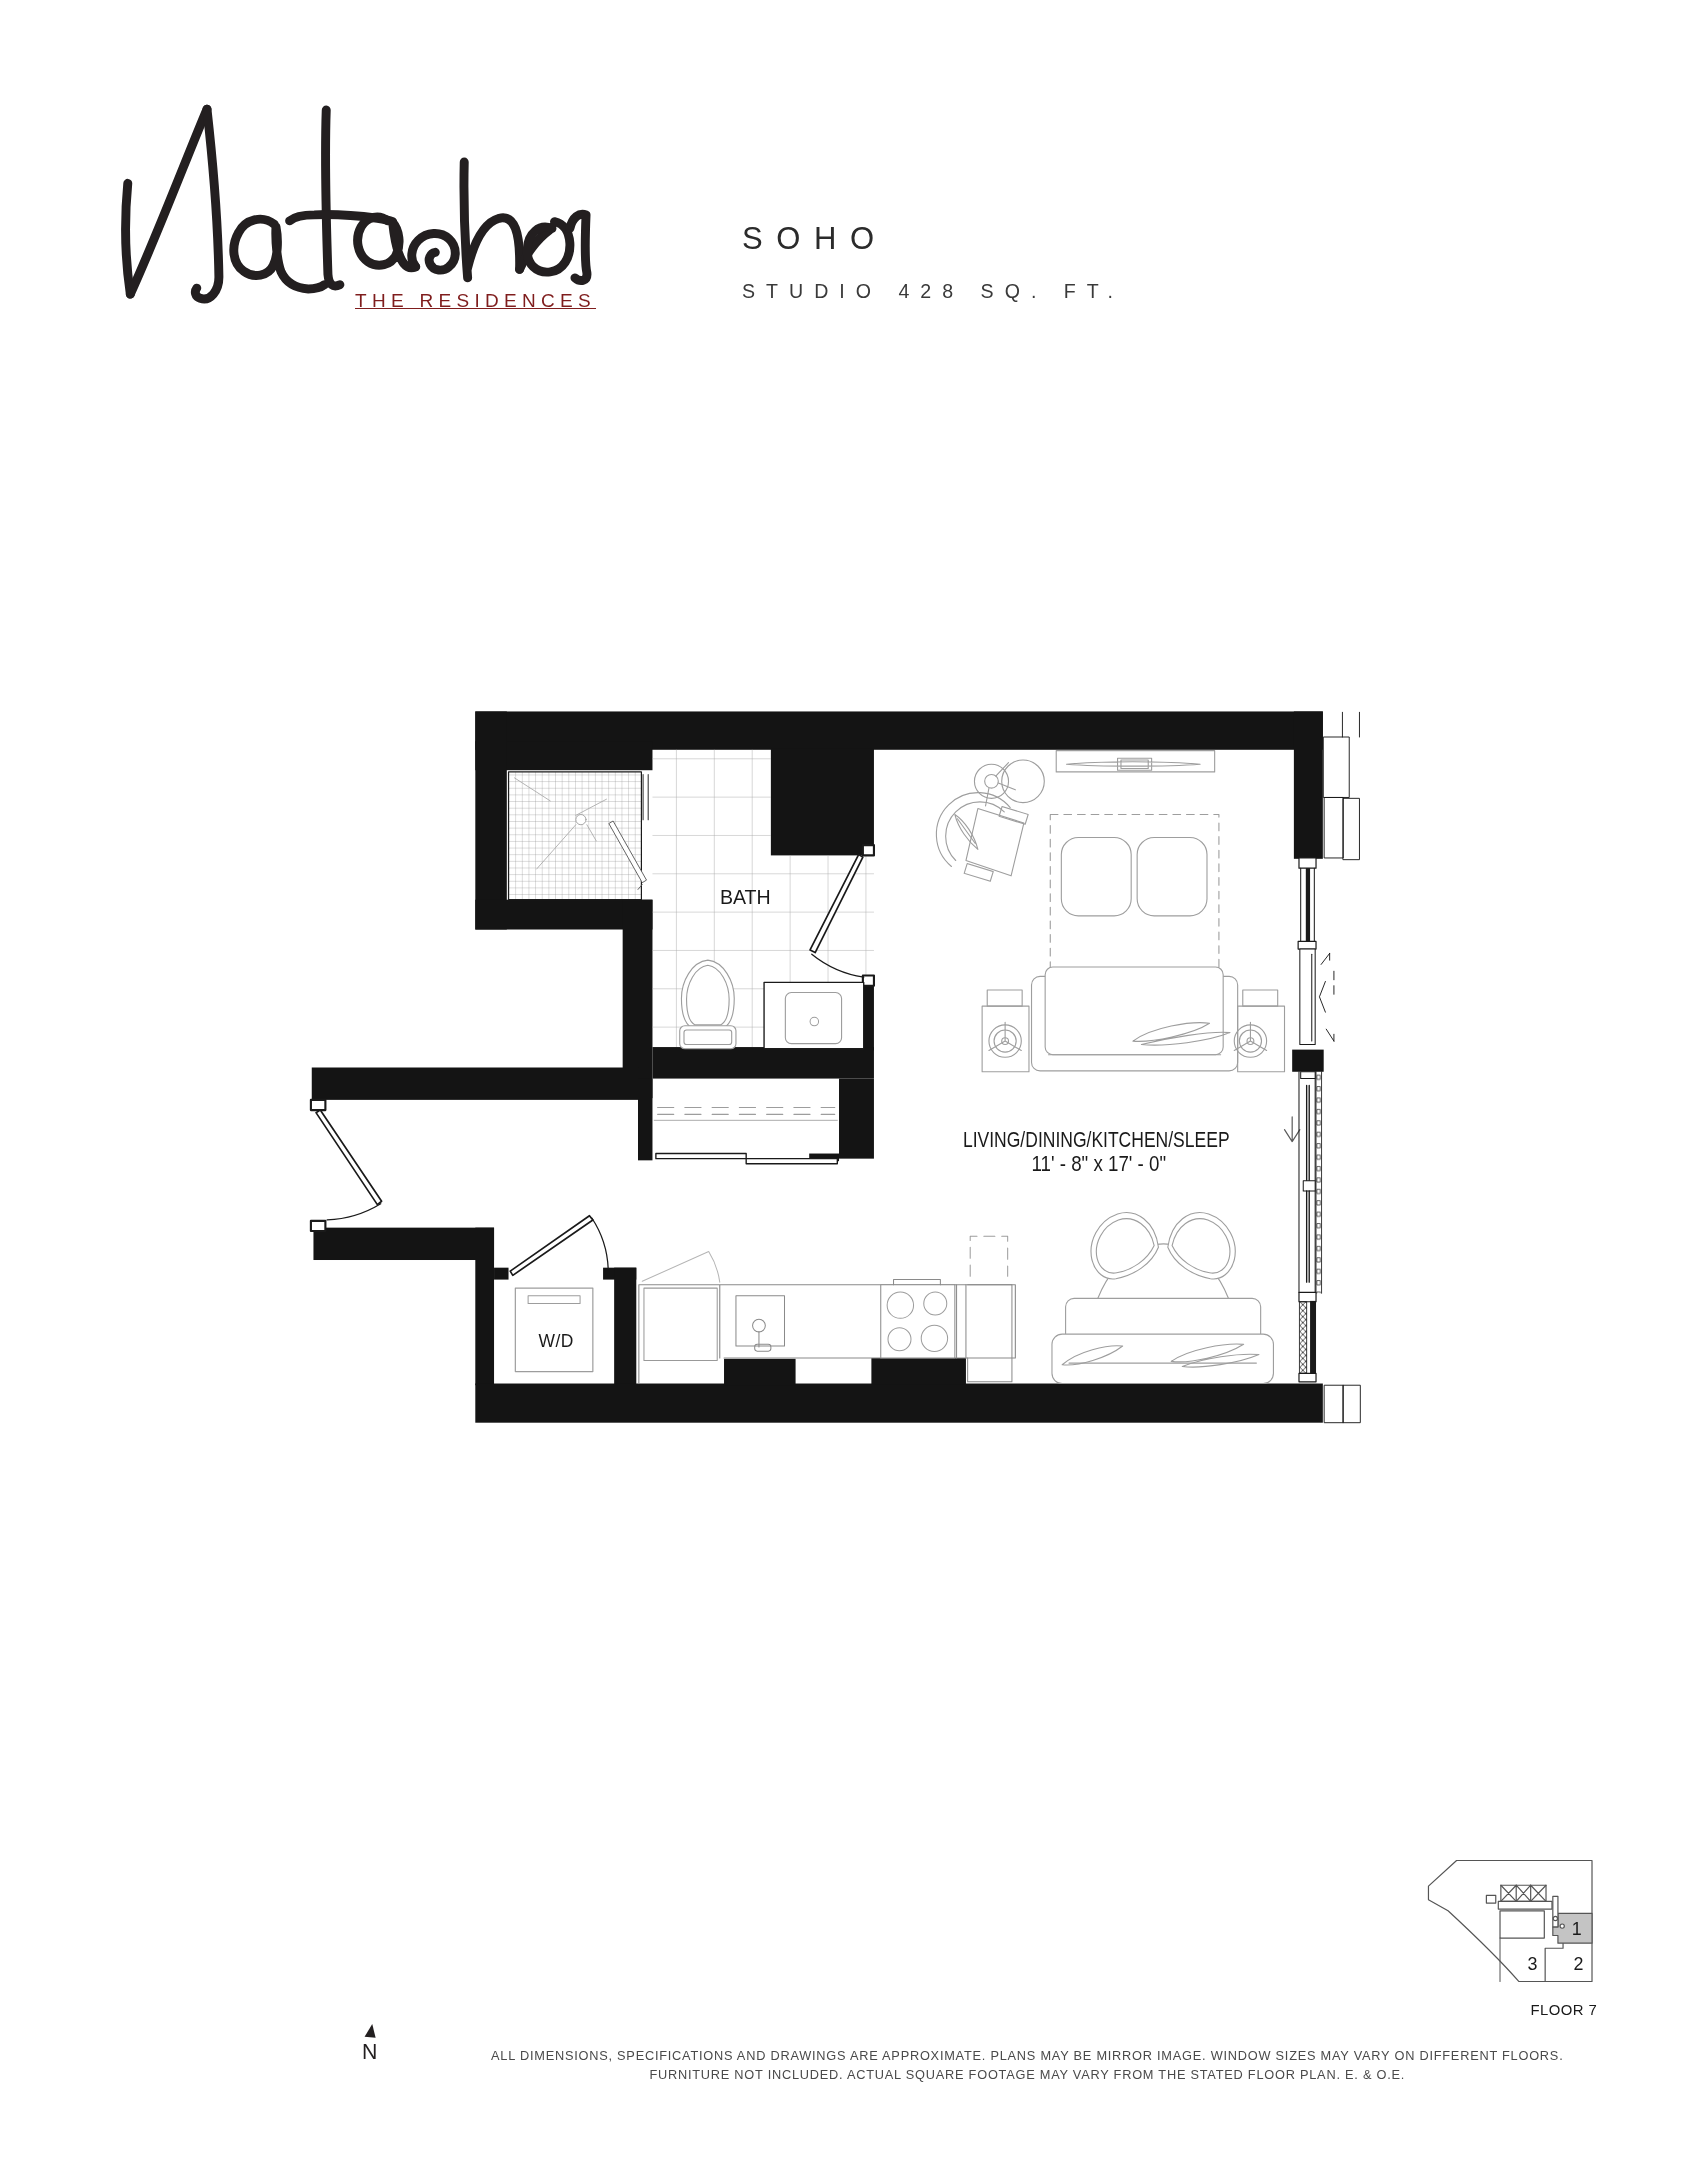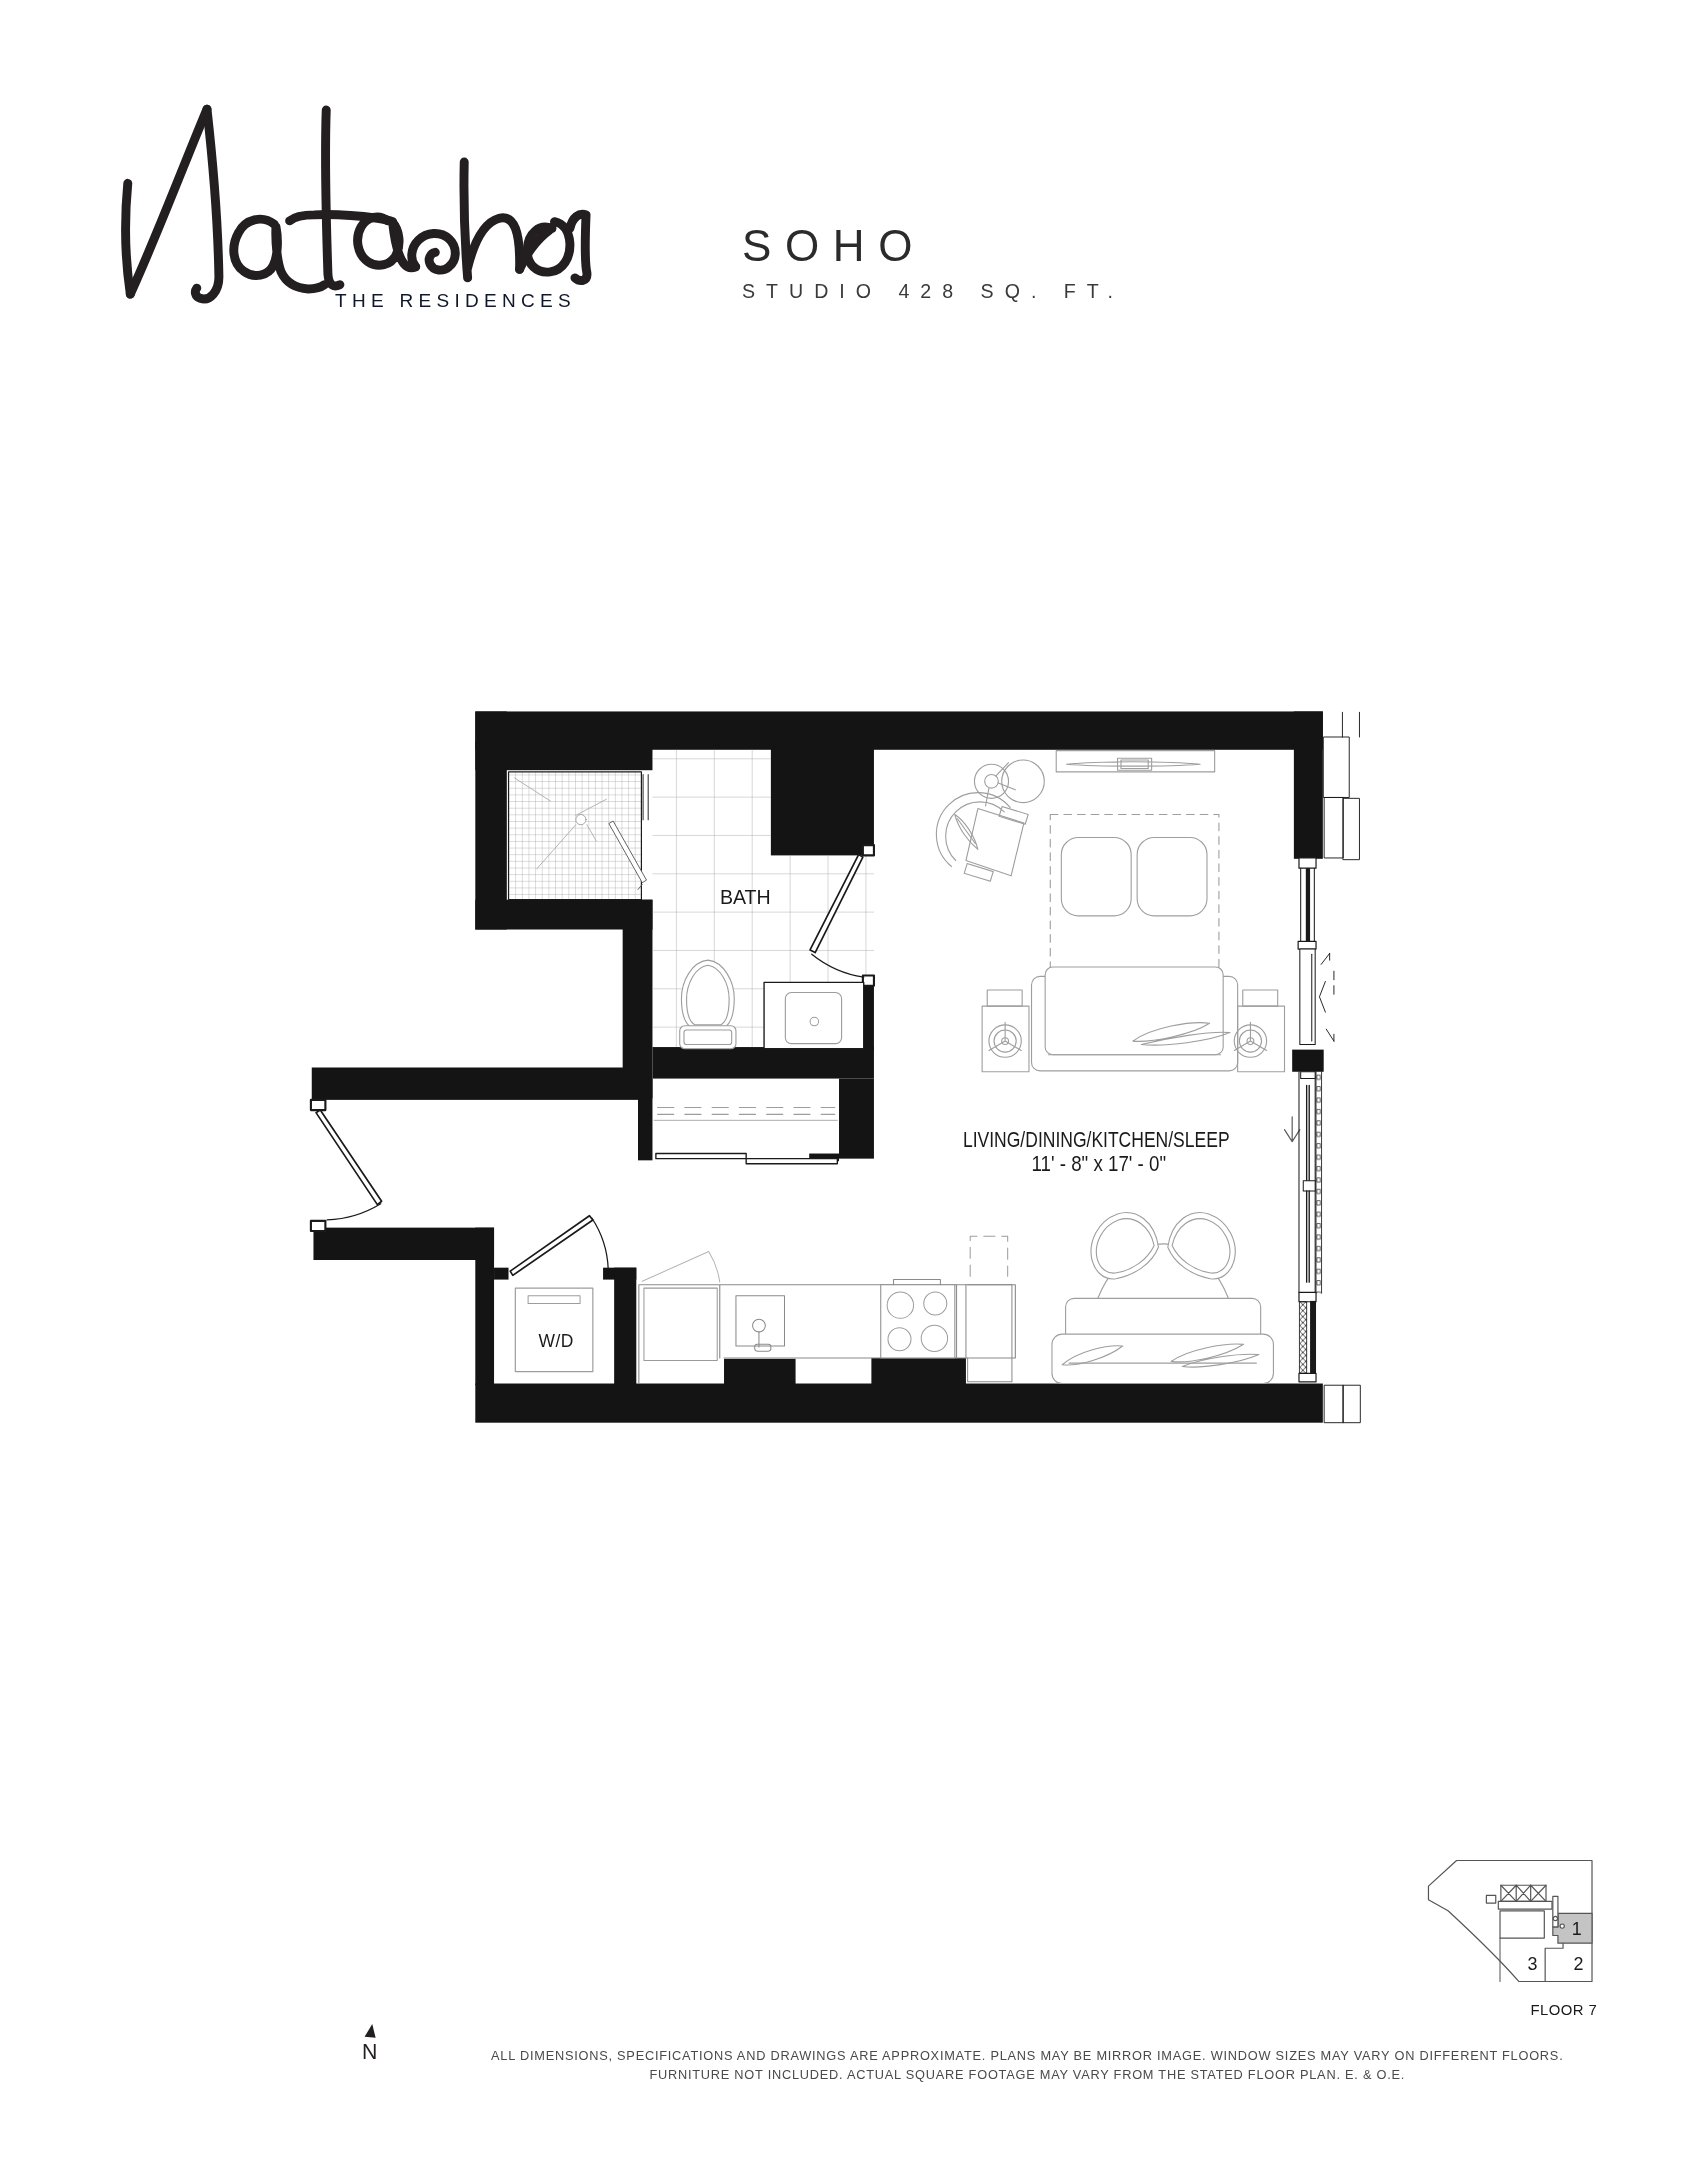--- a/index.html
+++ b/index.html
@@ -4,25 +4,25 @@
 <style>
   html,body{margin:0;padding:0;background:#fff;}
   #page{position:relative;width:1707px;height:2181px;background:#fff;overflow:hidden;
         font-family:"Liberation Sans", sans-serif;}
   .t{position:absolute;white-space:nowrap;color:#231f20;}
 </style>
 </head>
 <body>
 <div id="page">
 
-  <div class="t" style="left:742px;top:221px;font-size:44px;letter-spacing:13.6px;color:#2b2b2b;">SOHO</div>
+  <div class="t" style="left:742px;top:221px;font-size:31px;letter-spacing:13.6px;color:#2b2b2b;">SOHO</div>
 
   <div class="t" style="left:742px;top:280px;font-size:19.6px;letter-spacing:11px;color:#3a3a3a;">STUDIO 428 SQ. FT.</div>
 
-  <div class="t" style="left:335px;top:290px;font-size:19px;letter-spacing:5.3px;color:#0f172a;">THE RESIDENCES</div>
+  <div class="t" style="left:355px;top:290px;font-size:19px;letter-spacing:5.3px;color:#7f1d1d;text-decoration:underline;">THE RESIDENCES</div>
   <svg id="plan" width="1707" height="2181" viewBox="0 0 2004 2560" style="position:absolute;left:0;top:0;" fill="none" stroke-linecap="round" stroke-linejoin="round">
     <defs>
       <pattern id="fineGrid" width="7.8" height="7.8" patternUnits="userSpaceOnUse" x="597" y="909">
         <path d="M7.8,0 L0,0 0,7.8" stroke="#8d8d8d" stroke-width="0.7" fill="none"></path>
       </pattern>
       <pattern id="tileGrid" width="44.5" height="45" patternUnits="userSpaceOnUse" x="749" y="890">
         <path d="M44.5,0 L0,0 0,45" stroke="#ababab" stroke-width="1.1" fill="none"></path>
       </pattern>
       <pattern id="beads" width="6.5" height="13.4" patternUnits="userSpaceOnUse" x="1545" y="1258">
         <rect x="1.4" y="4" width="3.6" height="5" stroke="#1a1a1a" stroke-width="0.8" fill="#fff"></rect>

